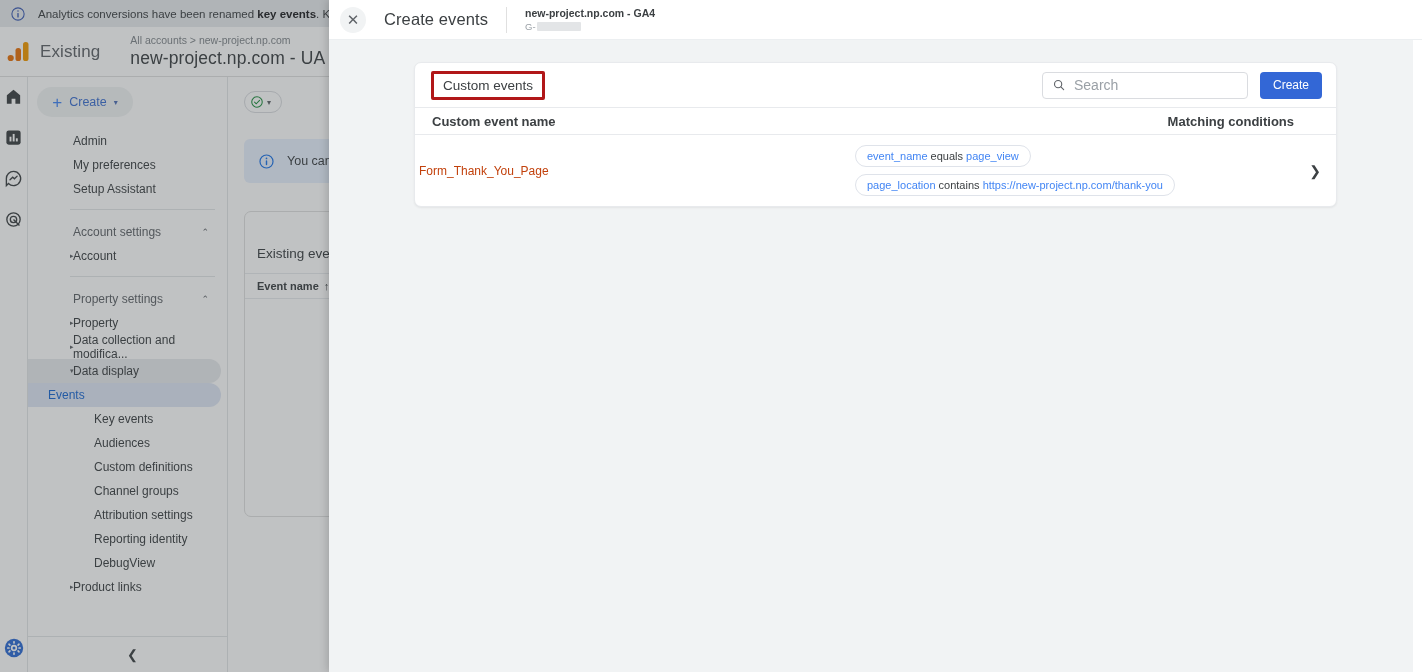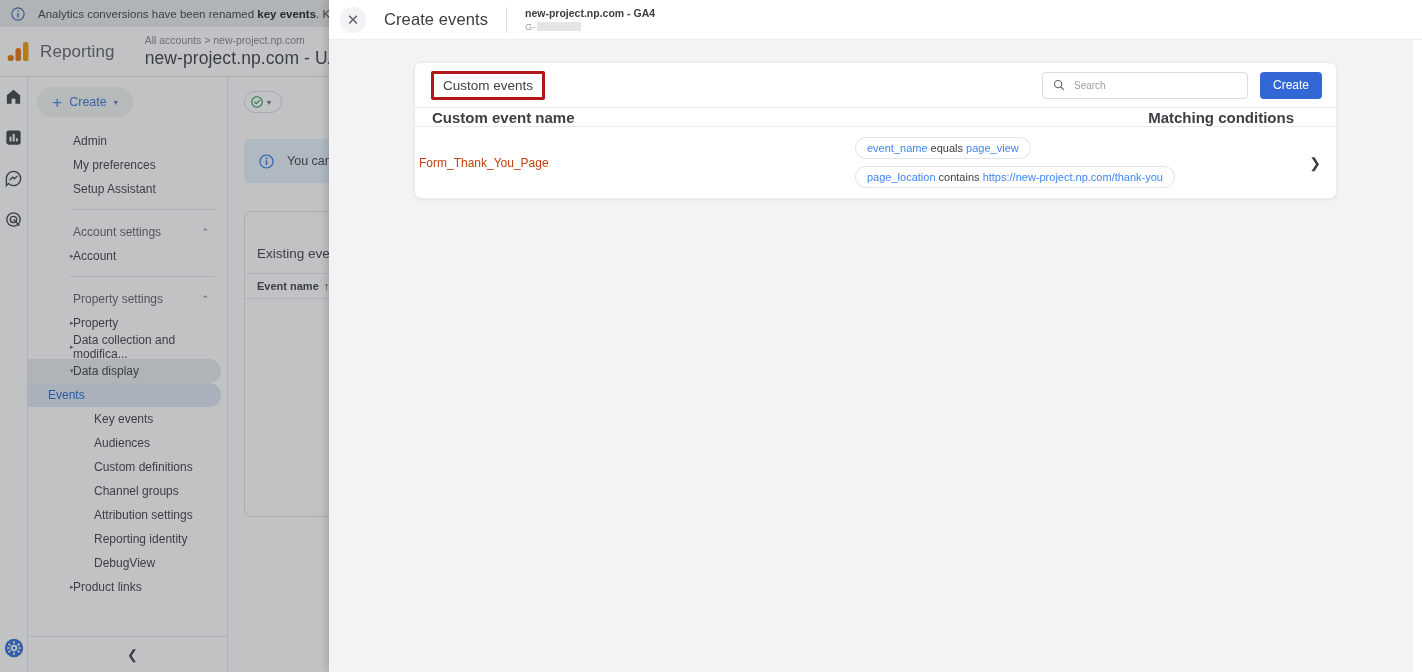--- a/index.html
+++ b/index.html
@@ -201,35 +201,35 @@
   }
   .panel-top-right {
     margin-left: auto; display: flex; align-items: center; gap: 12px;
   }
   .searchbox {
     width: 206px; height: 27px; border: 1px solid #dadce0; border-radius: 4px;
     display: flex; align-items: center; gap: 8px; padding-left: 9px;
     background: #fff;
   }
   .searchbox input {
-    border: 0; outline: 0; font-size: 10px; color: #3c4043;
+    border: 0; outline: 0; font-size: 14px; color: #3c4043;
     font-family: "Liberation Sans", sans-serif; width: 150px; background: transparent;
   }
   .searchbox input::placeholder { color: #9aa0a6; }
   .create-primary {
     width: 62px; height: 27px; border-radius: 4px;
     background: #3367d6; color: #fff; border: 0;
     font-size: 12px; font-family: "Liberation Sans", sans-serif;
     cursor: pointer;
   }
 
   .thead {
-    display: flex; height: 20px; align-items: center;
+    display: flex; height: 28px; align-items: center;
     border-top: 1px solid #e8eaed; border-bottom: 1px solid #e8eaed;
-    font-size: 15px; color: #3c4043; font-weight: 700;
+    font-size: 13px; color: #3c4043; font-weight: 700;
   }
   .col-name { width: 440px; padding-left: 17px; }
   .col-cond { flex: 1; text-align: right; }
 
   .trow {
     display: flex; align-items: center; min-height: 66px;
     border-bottom: 1px solid #e8eaed;
   }
   .trow:last-child { border-bottom: 0; }
   .cell-name { width: 440px; padding-left: 4px; font-size: 12px; color: #c2410c; }
@@ -270,21 +270,21 @@
       </svg>
       <div class="banner-text"><span>Analytics conversions have been renamed </span><b>key events</b><span>. Key events m</span></div>
     </div>
 
     <div class="ga-header">
       <svg class="logo-mark" viewBox="0 0 26 26">
         <rect x="17" y="3" width="5.5" height="19" rx="2.6" fill="#f29900"></rect>
         <rect x="9.5" y="9" width="5.5" height="13" rx="2.6" fill="#e8710a"></rect>
         <circle cx="4.7" cy="19" r="3.1" fill="#e8710a"></circle>
       </svg>
-      <div class="logo-word">Reporting</div>
+      <div class="logo-word">Existing</div>
       <div class="acct-block">
         <div class="acct-crumb">All accounts &gt; new-project.np.com</div>
         <div class="acct-title"><span>new-project.np.com - UA</span> <span class="caret">▾</span></div>
       </div>
       <div class="header-search"></div>
     </div>
 
     <div class="rail">
       <svg class="rail-icon" viewBox="0 0 24 24">
         <path d="M12 3.5 3.6 10.4V21h6v-6.2h4.8V21h6V10.4z" fill="#3c4043"></path>

